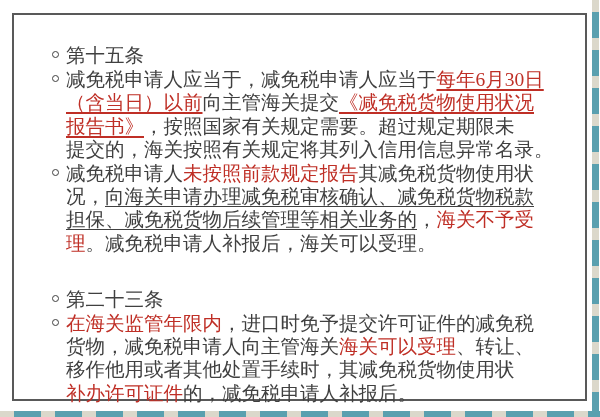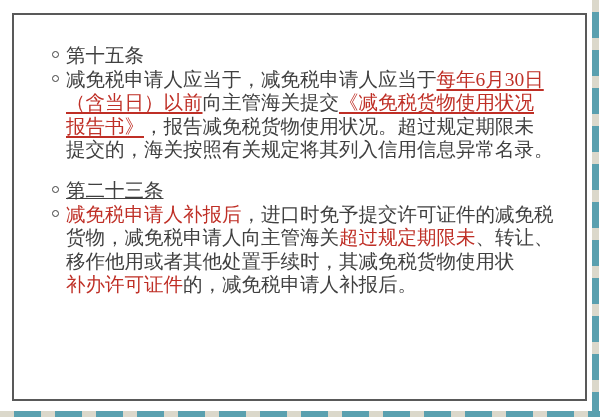--- a/index.html
+++ b/index.html
@@ -46,21 +46,21 @@
   ul.content-list { list-style: none; width: 512px; }
   li.item {
     position: relative;
     font-size: 19.5px;
     line-height: 23.2px;
     color: var(--text);
     white-space: pre-line;
     letter-spacing: 0;
     margin-bottom: 1px;
   }
-  li.item.gap-before { margin-top: 18px; text-decoration: underline; }
+  li.item.gap-before { margin-top: 33px; }
   .bullet {
     position: absolute;
     left: -14px; top: 7px;
     width: 7px; height: 7px;
     border: 1.6px solid var(--text);
     border-radius: 50%;
     display: inline-block;
   }
   .seg-normal { color: var(--text); }
   .seg-red { color: var(--red); }
@@ -81,24 +81,28 @@
 </style>
 </head>
 <body>
 
 <div class="slide">
   <div class="content-box">
     <ul class="content-list">
         <li class="item"><span class="bullet"></span><span class="seg-normal">第十五条</span></li>
         <li class="item"><span class="bullet"></span><span class="seg-normal">减免税申请人应当于，减免税申请人应当于</span><span class="seg-red-underline">每年6月30日
 （含当日）以前</span><span class="seg-normal">向主管海关提交</span><span class="seg-red-underline">《减免税货物使用状况
-报告书》</span><span class="seg-normal">，报告减免税货物使用状况。超过规定期限未
+报告书》</span><span class="seg-normal">，按照国家有关规定需要。超过规定期限未
 提交的，海关按照有关规定将其列入信用信息异常名录。</span></li>
+        <li class="item"><span class="bullet"></span><span class="seg-normal">减免税申请人</span><span class="seg-red">未按照前款规定报告</span><span class="seg-normal">其减免税货物使用状
+况，</span><span class="seg-underline">向海关申请办理减免税审核确认、减免税货物税款
+担保、减免税货物后续管理等相关业务的</span><span class="seg-normal">，</span><span class="seg-red">海关不予受
+理</span><span class="seg-normal">。减免税申请人补报后，海关可以受理。</span></li>
         <li class="item gap-before"><span class="bullet"></span><span class="seg-normal">第二十三条</span></li>
-        <li class="item"><span class="bullet"></span><span class="seg-red">减免税申请人补报后</span><span class="seg-normal">，进口时免予提交许可证件的减免税
-货物，减免税申请人向主管海关</span><span class="seg-red">超过规定期限未</span><span class="seg-normal">、转让、
+        <li class="item"><span class="bullet"></span><span class="seg-red">在海关监管年限内</span><span class="seg-normal">，进口时免予提交许可证件的减免税
+货物，减免税申请人向主管海关</span><span class="seg-red">海关可以受理</span><span class="seg-normal">、转让、
 移作他用或者其他处置手续时，其减免税货物使用状
 </span><span class="seg-red">补办许可证件</span><span class="seg-normal">的，减免税申请人补报后。</span></li>
       </ul>
   </div>
   <div class="accent-strip-right"></div>
   <div class="accent-strip-bottom"></div>
 </div>
 
 </body></html>

